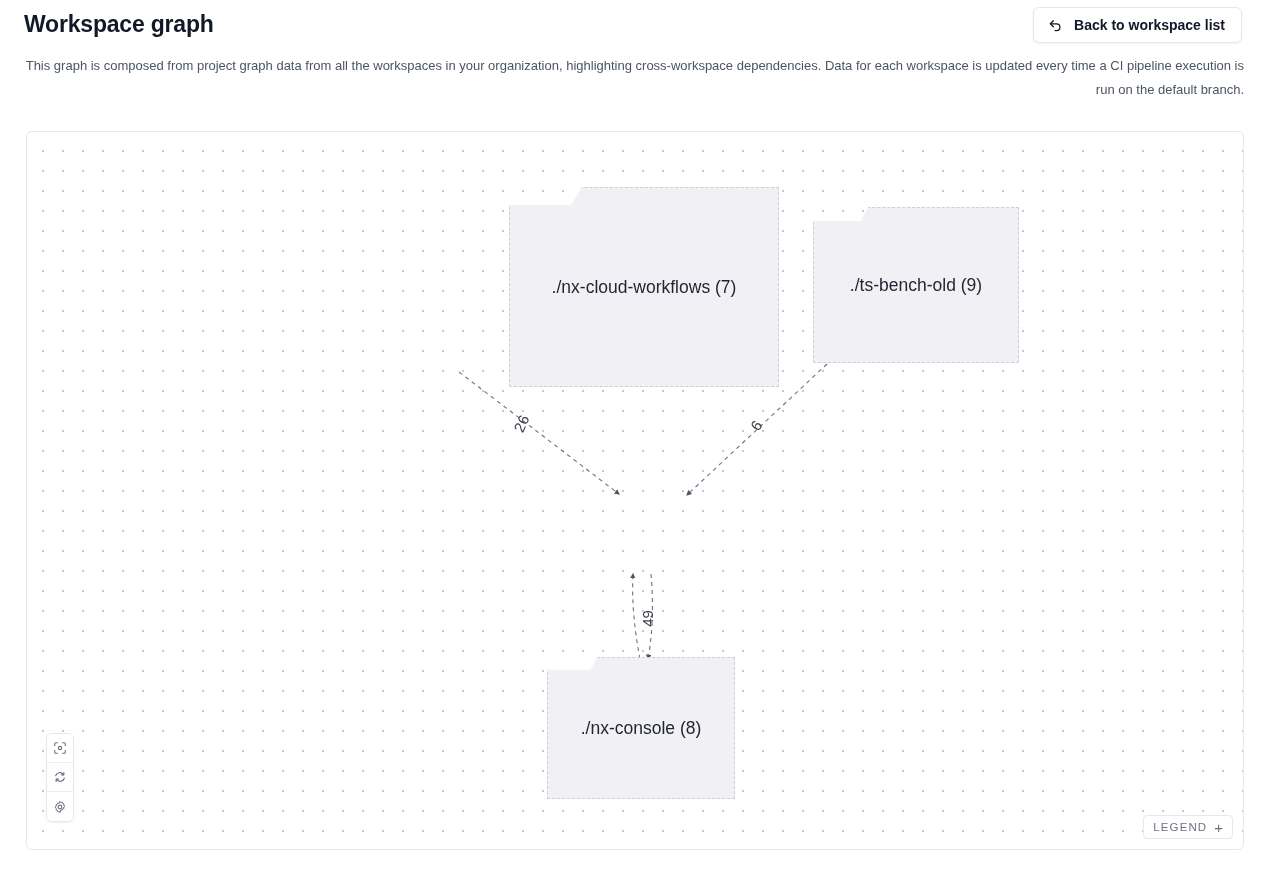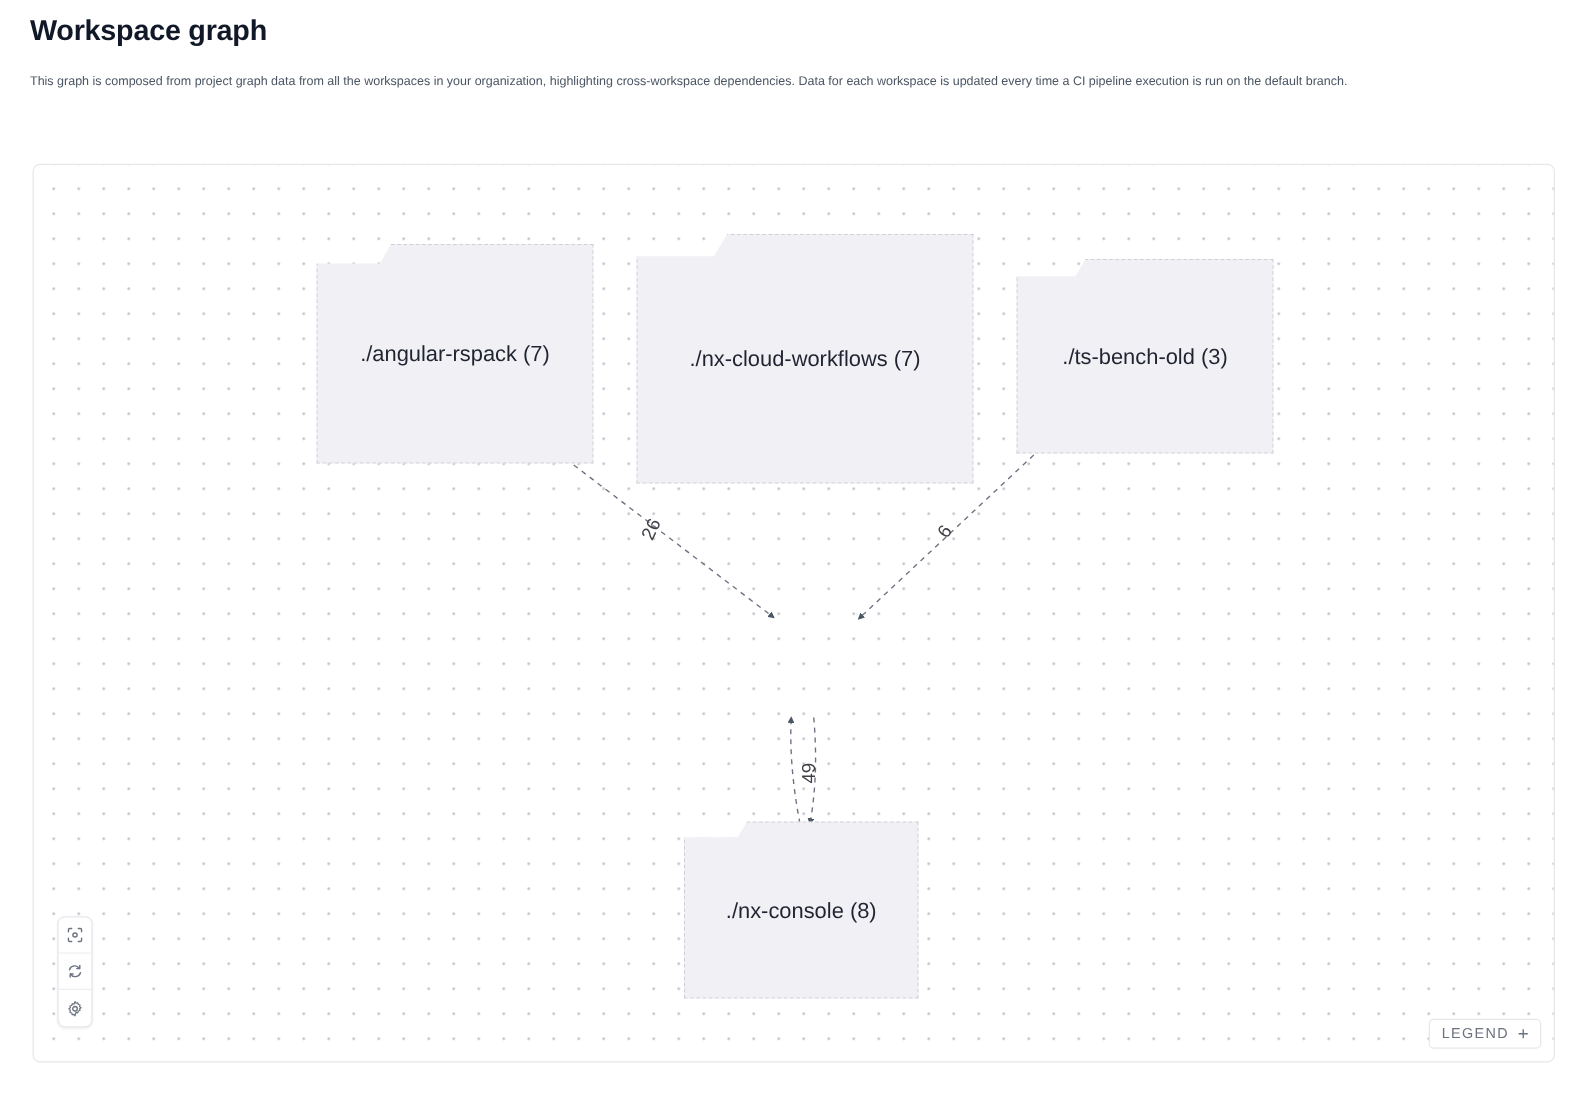--- a/index.html
+++ b/index.html
@@ -31,21 +31,21 @@
     border-radius: 6px;
     box-shadow: 0 1px 2px rgba(16,24,40,.05);
     cursor: pointer;
     font-size: 14px; font-weight: 700; color: #111827;
     white-space: nowrap;
   }
   .back-btn .ico { width: 17px; height: 17px; display:block; }
 
   .desc {
     position: absolute; left: 24px; top: 54px; width: 1220px;
-    font-size: 10px; line-height: 24px; color: #4b5563;
+    font-size: 13px; line-height: 24px; color: #4b5563; text-align: right;
   }
 
   
   .canvas {
     position: absolute; left: 26px; top: 131px;
     width: 1218px; height: 719px;
     background-color: #ffffff;
     background-image:
       radial-gradient(circle, #c7c7cf 1px, rgba(0,0,0,0) 1.2px);
     background-size: 20px 20px;
@@ -129,20 +129,29 @@
   .legend .plus { font-size: 15px; color: #6b7280; line-height: 1; }
 </style>
 </head>
 <body>
 
 <div class="page">
 
   <div class="header">
     <div class="page-title">Workspace graph</div>
 
+    <div class="back-btn">
+      <span class="ico">
+        <svg viewBox="0 0 20 20" fill="none" xmlns="http://www.w3.org/2000/svg">
+          <path d="M7.5 4.5L4 8l3.5 3.5" stroke="#111827" stroke-width="1.5" stroke-linecap="round" stroke-linejoin="round"></path>
+          <path d="M4 8h7.2a4 4 0 0 1 0 8H9.5" stroke="#111827" stroke-width="1.5" stroke-linecap="round" stroke-linejoin="round"></path>
+        </svg>
+      </span>
+      <span>Back to workspace list</span>
+    </div>
   </div>
 
   <div class="desc">This graph is composed from project graph data from all the workspaces in your organization, highlighting cross-workspace dependencies. Data for each workspace is updated every time a CI pipeline execution is run on the default branch.</div>
 
   <div class="canvas">
 
     <svg class="graph-svg" viewBox="0 0 1218 719" xmlns="http://www.w3.org/2000/svg">
       <defs>
         <marker id="arrow" viewBox="0 0 10 10" refX="8" refY="5" markerWidth="5" markerHeight="5" orient="auto-start-reverse">
           <path d="M0 0L10 5L0 10z" fill="#4b5563"></path>
@@ -151,33 +160,29 @@
 
       <path d="M432 240 L592 362" stroke="#6b7280" stroke-width="1.1" fill="none" stroke-dasharray="4 4" marker-end="url(#arrow)"></path>
 
       <path d="M800 232 L660 363" stroke="#6b7280" stroke-width="1.1" fill="none" stroke-dasharray="4 4" marker-end="url(#arrow)"></path>
 
       <path d="M613 527 Q604 480 606 442" stroke="#6b7280" stroke-width="1.1" fill="none" stroke-dasharray="4 4" marker-end="url(#arrow)"></path>
 
       <path d="M624 442 Q628 488 621 527" stroke="#6b7280" stroke-width="1.1" fill="none" stroke-dasharray="4 4" marker-end="url(#arrow)"></path>
     </svg>
 
-    <div class="node" id="node-angular">
-      <div class="shape folder"></div>
-      <span class="label">./angular-rspack (7)</span>
-    </div>
 
     <div class="node" id="node-nxcloud">
       <div class="shape folder"></div>
       <span class="label">./nx-cloud-workflows (7)</span>
     </div>
 
     <div class="node" id="node-tsbench">
       <div class="shape folder"></div>
-      <span class="label">./ts-bench-old (3)</span>
+      <span class="label">./ts-bench-old (9)</span>
     </div>
 
 
     <div class="node" id="node-nxconsole">
       <div class="shape folder"></div>
       <span class="label">./nx-console (8)</span>
     </div>
 
     <div class="edge-label" id="lbl-26">26</div>
     <div class="edge-label" id="lbl-6">6</div>

